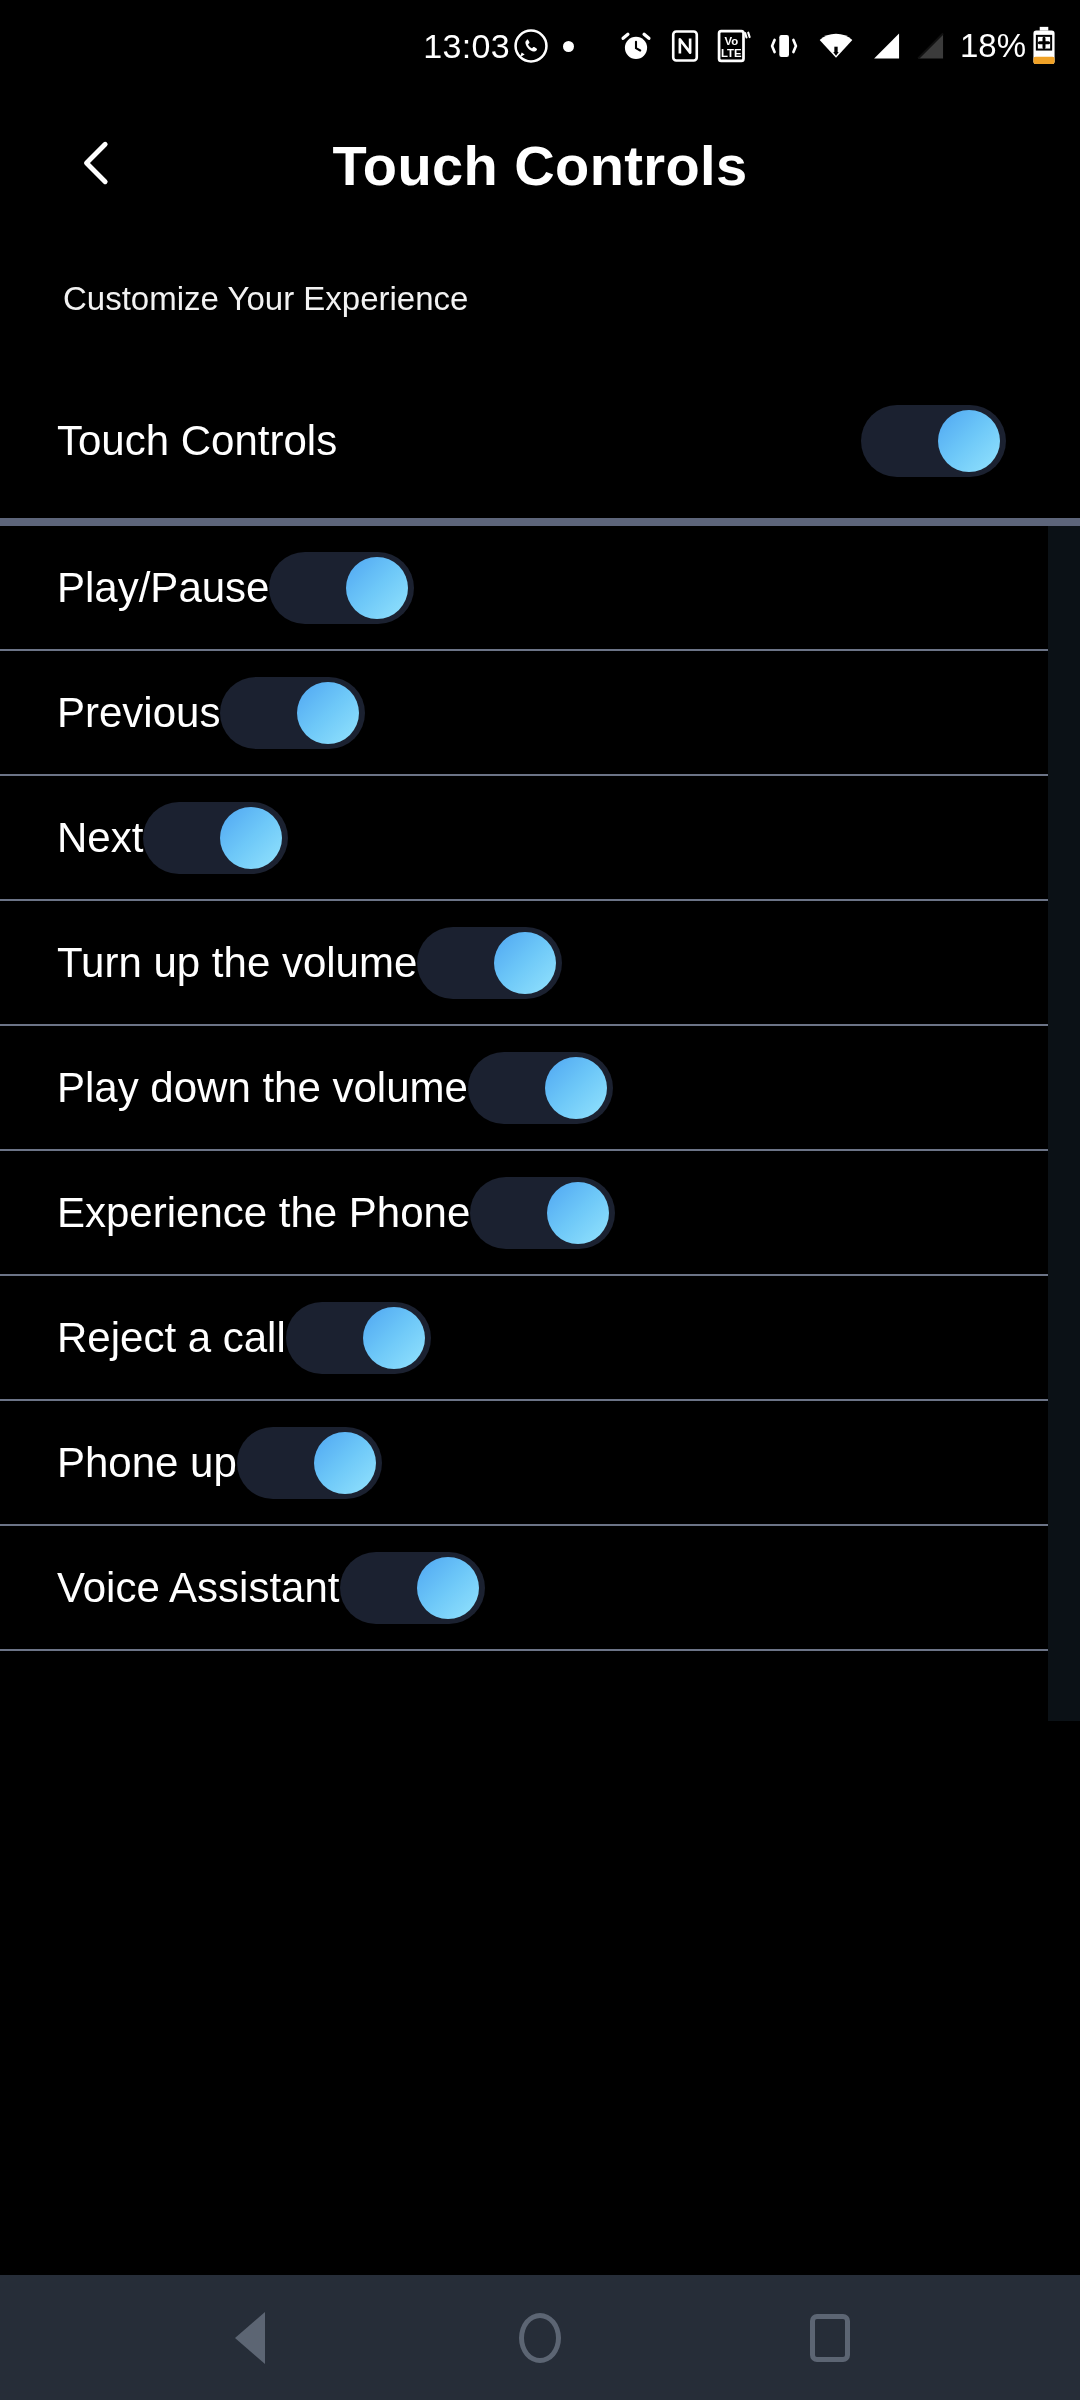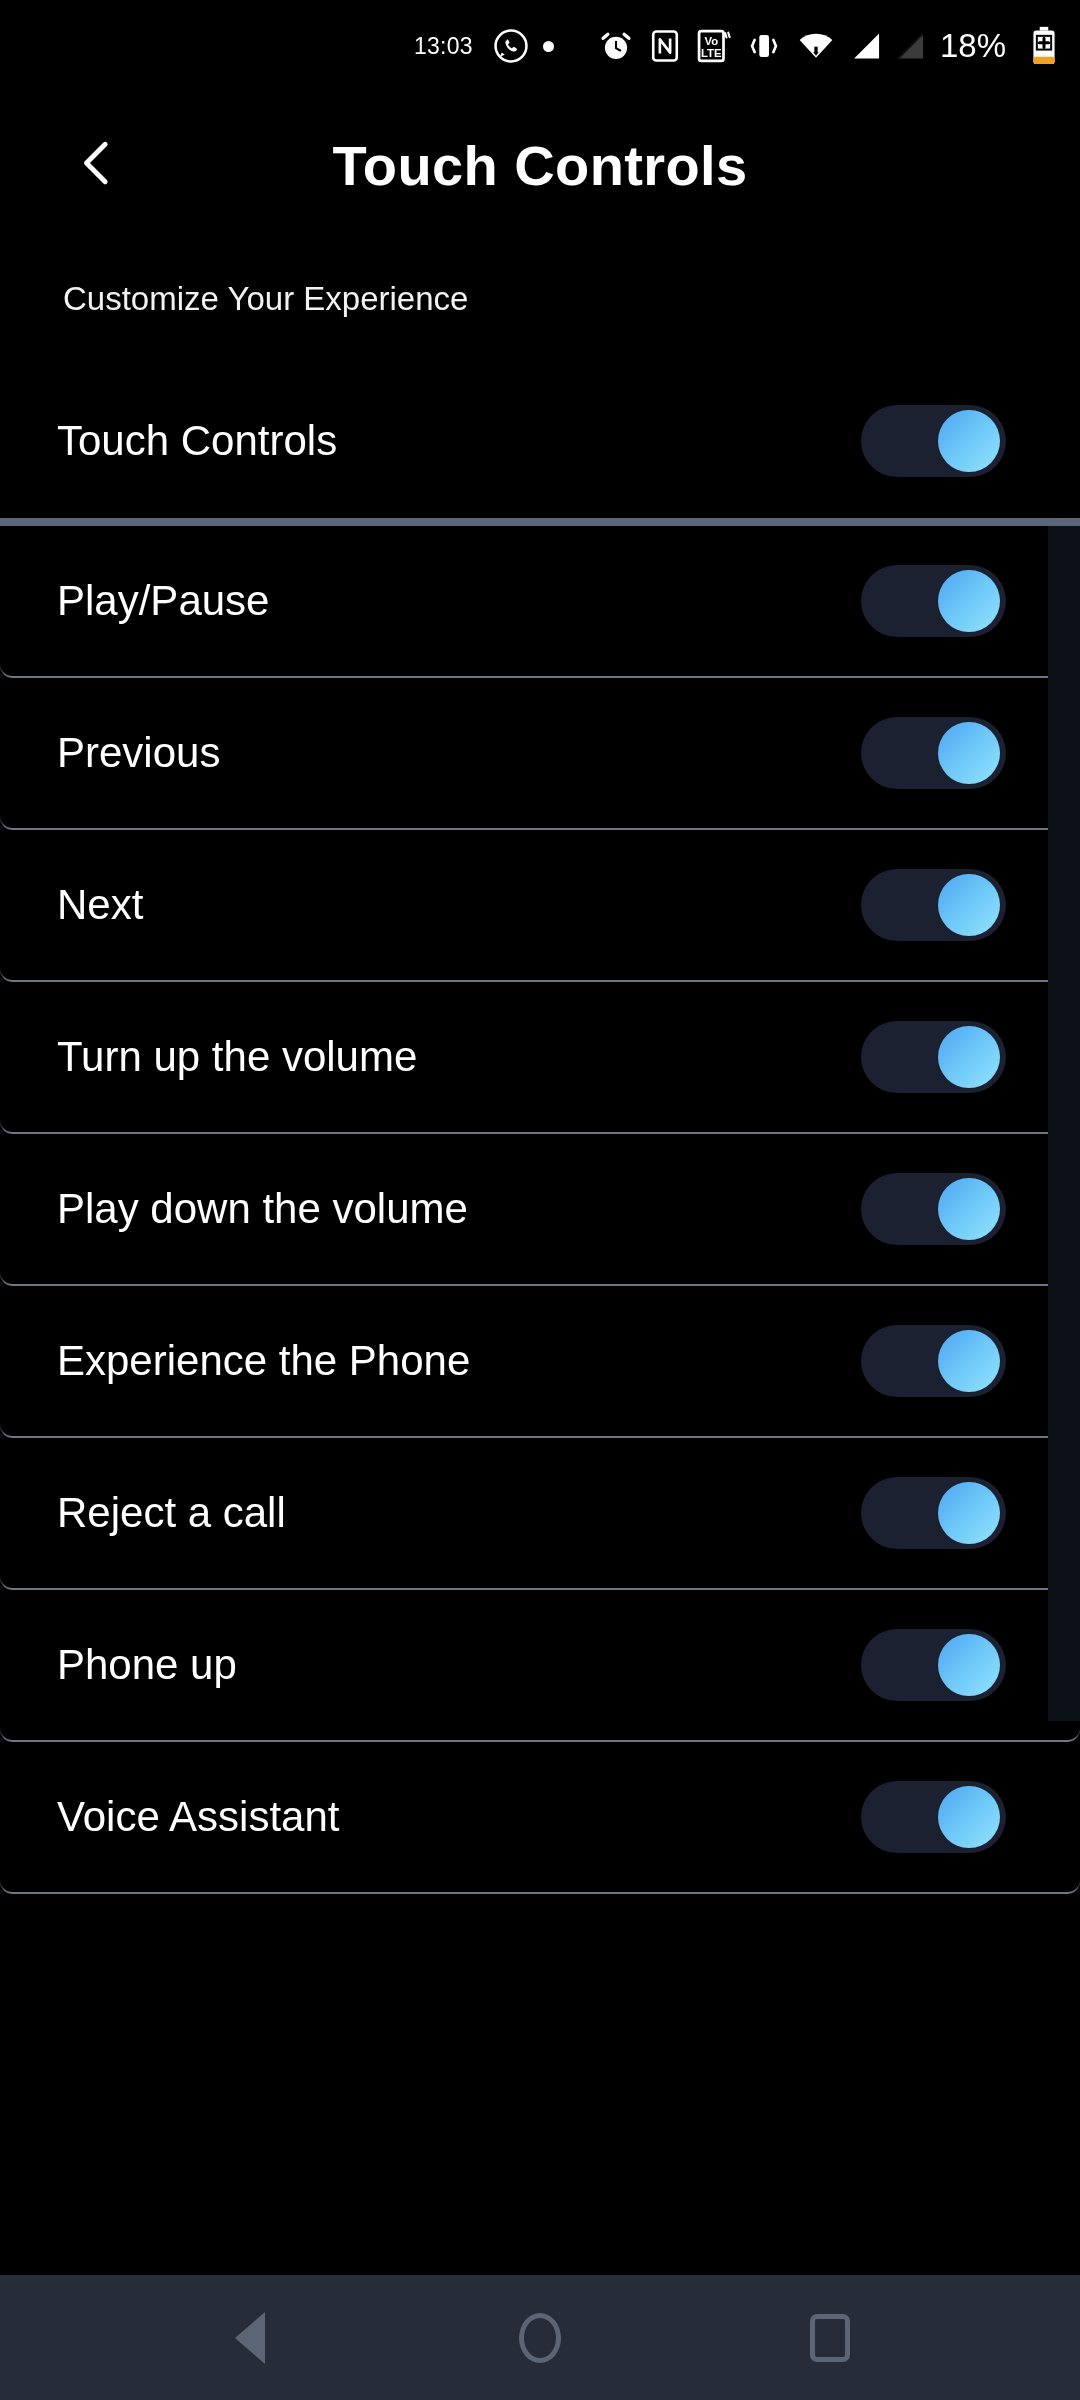--- a/index.html
+++ b/index.html
@@ -11,27 +11,27 @@
   }
   .screen { position:relative; width:1080px; height:2400px; background:#000; }
 
   
   .statusbar {
     position:absolute; top:0; left:0; width:1080px; height:92px;
     display:flex; align-items:center; justify-content:flex-end;
     padding-right:22px; gap:0px;
   }
   .sb-time {
-    color:#fff; font-size:23px; letter-spacing:.3px;
-    font-family:"Liberation Sans", sans-serif; margin-right:20px;
+    color:#fff; font-size:34px; letter-spacing:.3px;
+    font-family:"Liberation Sans", sans-serif; margin-right:3px;
   }
   .sb-ico { display:inline-flex; align-items:center; justify-content:flex-start; }
   .sb-gap { width:14px; }
   .sb-dot { width:11px; height:11px; border-radius:50%; background:#fff; }
-  .sb-pct { color:#fff; font-size:33px; margin:0 24px 0 10px; }
+  .sb-pct { color:#fff; font-size:33px; margin:0 4px 0 10px; }
 
   
   .appbar {
     position:absolute; top:92px; left:0; width:1080px; height:145px;
   }
   .back-btn {
     position:absolute; left:62px; top:50%; transform:translateY(-50%);
     width:70px; height:70px; display:flex; align-items:center; justify-content:center;
   }
   .page-title {
@@ -58,25 +58,24 @@
   .section-sep {
     position:absolute; top:518px; left:0; width:1080px; height:8px;
     background:#5d657a;
   }
 
   
   .list {
     position:absolute; top:526px; left:0; width:1080px; height:1749px;
   }
   .row {
-    position:relative; width:1080px; height:152px;
-    display:flex; align-items:center; justify-content:space-between;
+    position:relative; width:1080px; height:125px;
+    display:flex; align-items:center; 
     padding:0 74px 0 57px;
     border-bottom:2px solid #6c7487;
-    border-radius:13px;
   }
   .row-label { color:#fff; font-size:42px; }
 
   
   .scroll-track {
     position:absolute; top:526px; right:0; width:32px; height:1195px;
     background:#0b1116;
   }
 
   

